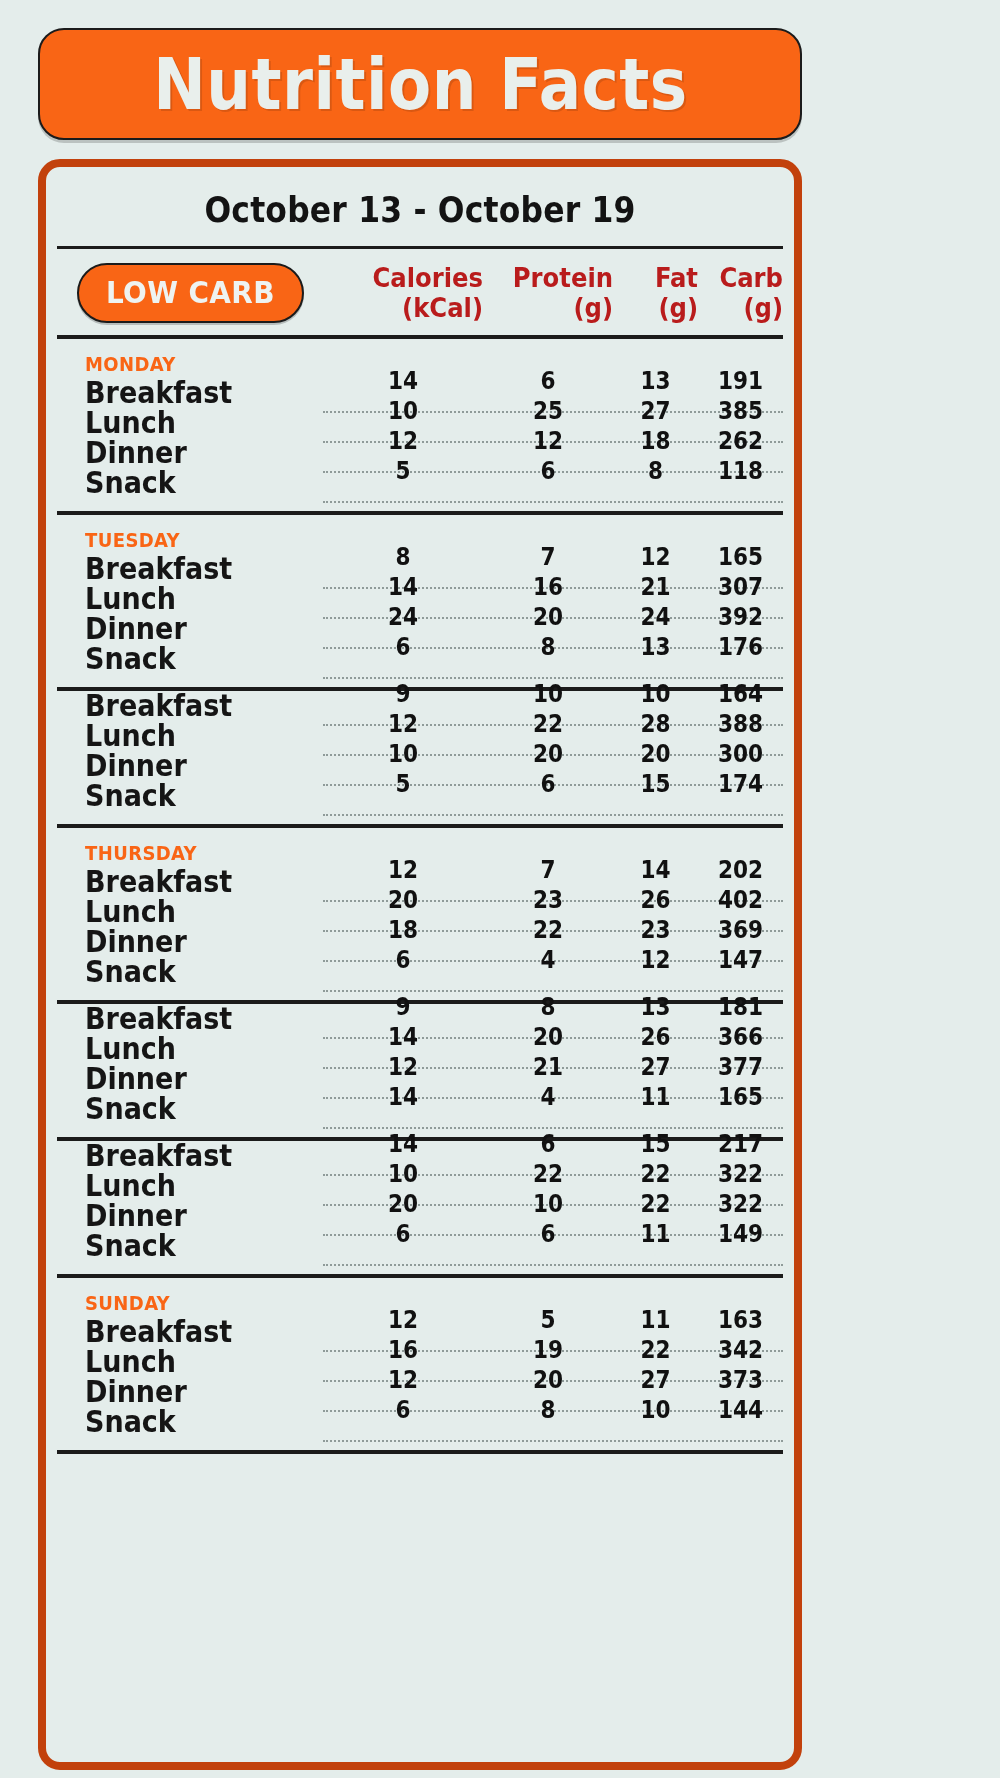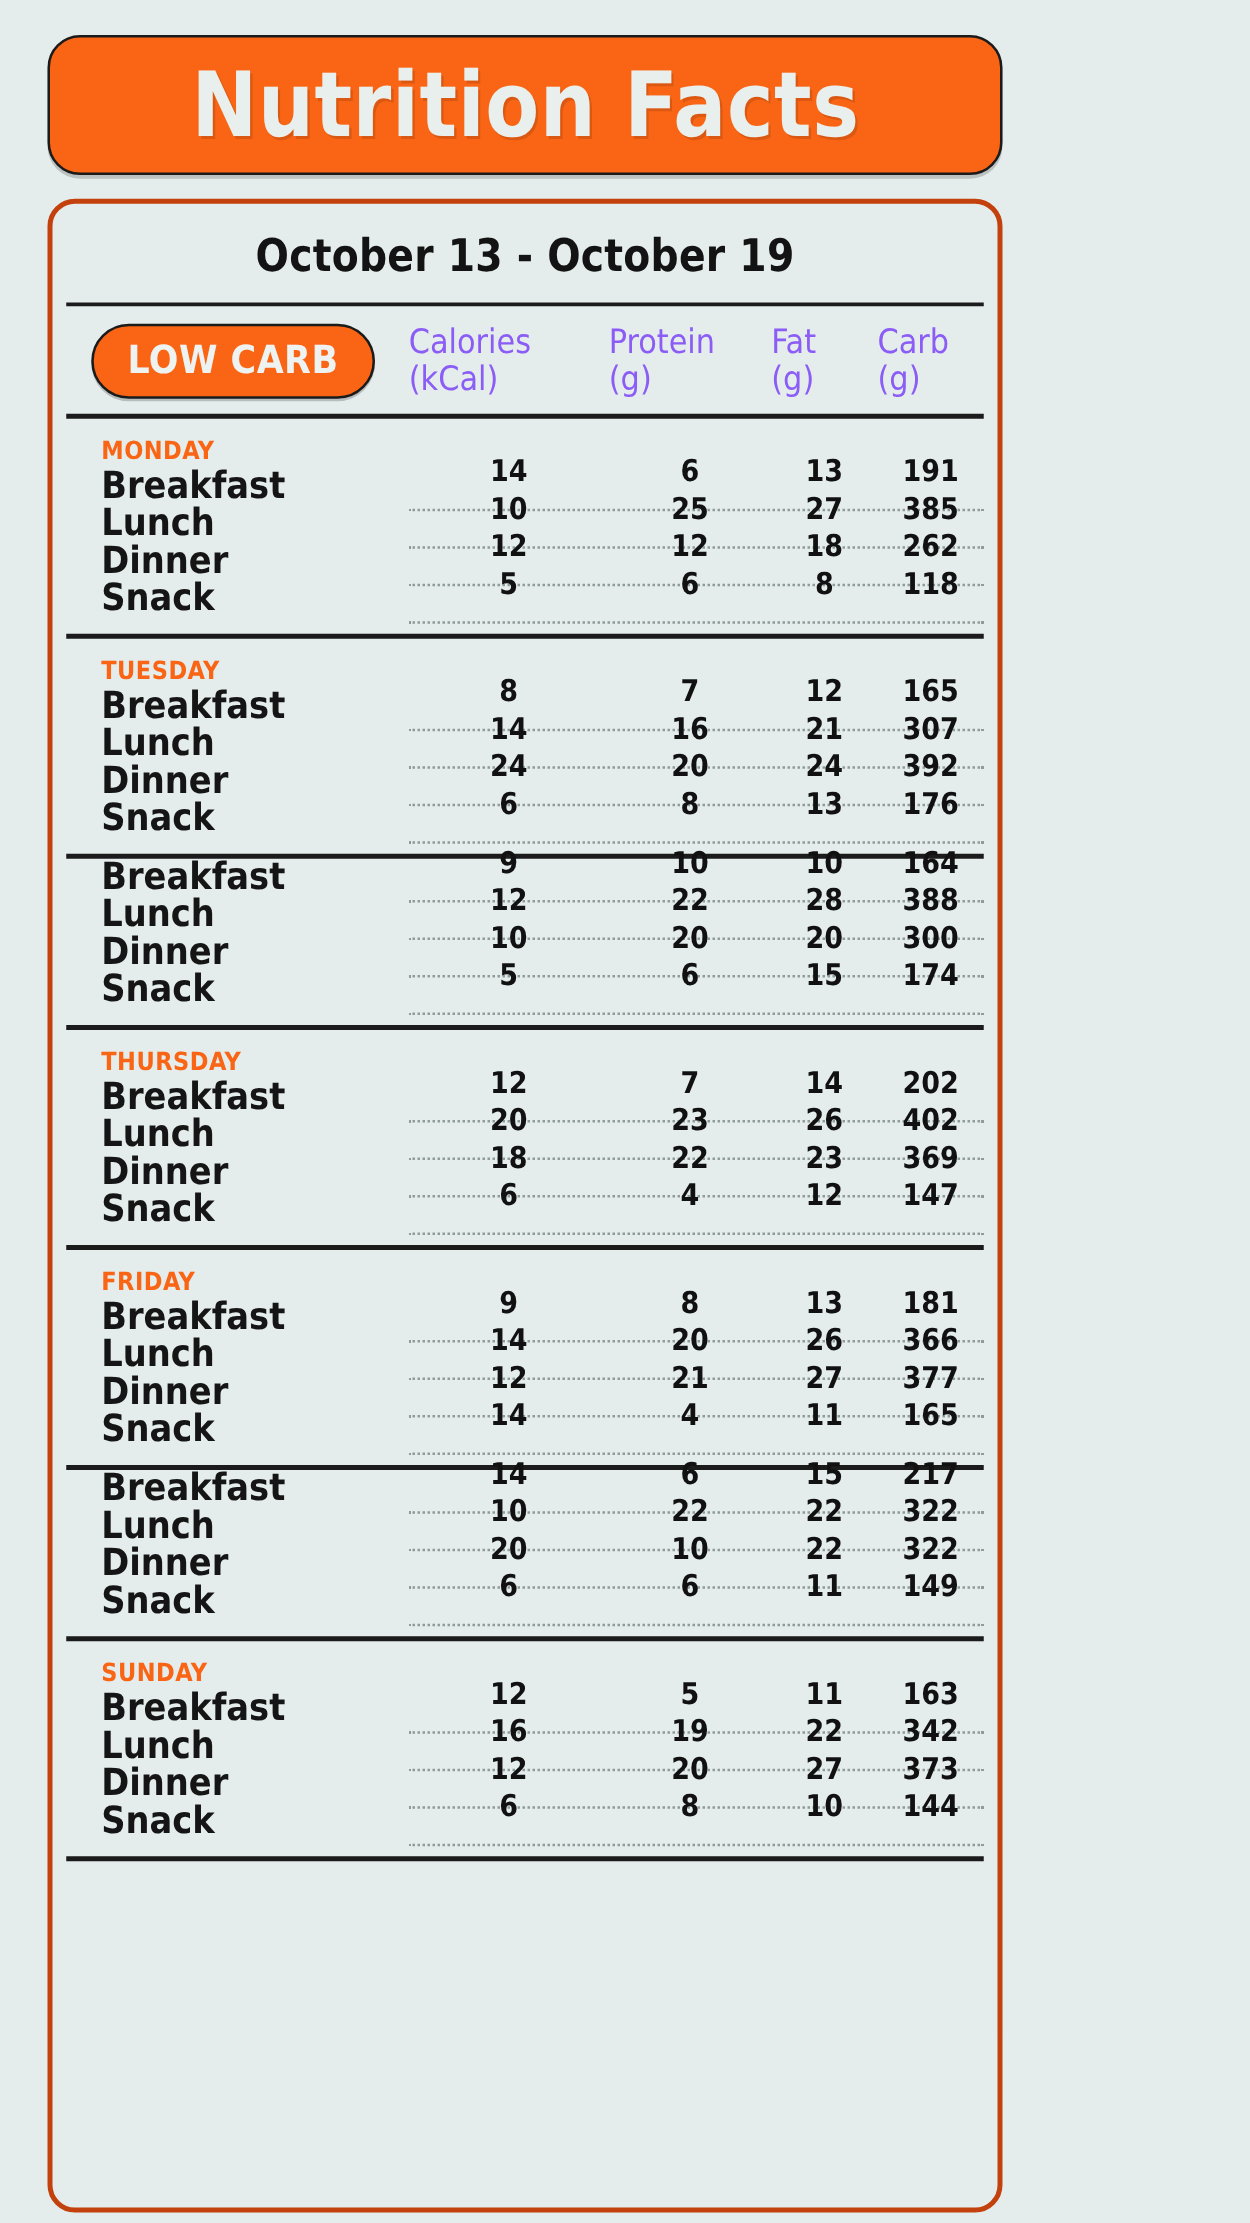--- a/index.html
+++ b/index.html
@@ -34,21 +34,21 @@
     letter-spacing:.5px;
     line-height:1;
     font-family:"DejaVu Sans Condensed","Liberation Sans",sans-serif;
     text-shadow:2px 2px 0 rgba(0,0,0,.12);
     transform:scaleX(.97);
   }
 
   
   .card{
     margin-top:19px;
-    border:4px solid #c2410c;
+    border:8px solid #c2410c;
     border-radius:22px;
     background:#e4edeb;
     box-sizing:border-box;
     padding:0 11px;
     height:1611px;
     overflow:hidden;
   }
   .date-range{
     text-align:center;
     font-size:36px;
@@ -79,24 +79,24 @@
     background:#f96515;
     border:2px solid #1b1b1b;
     border-radius:30px;
     color:#eef3f1;
     font-size:31px;font-weight:bold;
     padding:9px 27px 11px 27px;
     letter-spacing:.4px;
     box-shadow:0 2px 0 rgba(0,0,0,.2);
   }
   .col-head{
-    text-align:left;
+    text-align:right;
     font-size:27px;
-    font-weight:normal;
-    color:#8b5cf6;
+    font-weight:bold;
+    color:#b91c1c;
     line-height:1.12;
   }
   .c-cal{width:160px;}
   .c-pro{width:130px;}
   .c-fat{width:85px;}
   .c-car{width:85px;}
 
   
   .day-block{padding:0;}
   .day-name{
@@ -381,21 +381,20 @@
               <div class="val c-car">147</div>
             </div>
             <div class="sep-wrap">
               <div class="sep-spacer"></div>
               <div class="sep-line"></div>
             </div>
           </div>
           <div class="day-end"></div>
         </div>
         <div class="day-block">
-          <div class="day-name">FRIDAY</div>
           <div class="rows">
             <div class="meal-row">
               <div class="meal-label">Breakfast</div>
               <div class="val c-cal">9</div>
               <div class="val c-pro">8</div>
               <div class="val c-fat">13</div>
               <div class="val c-car">181</div>
             </div>
             <div class="sep-wrap">
               <div class="sep-spacer"></div>

